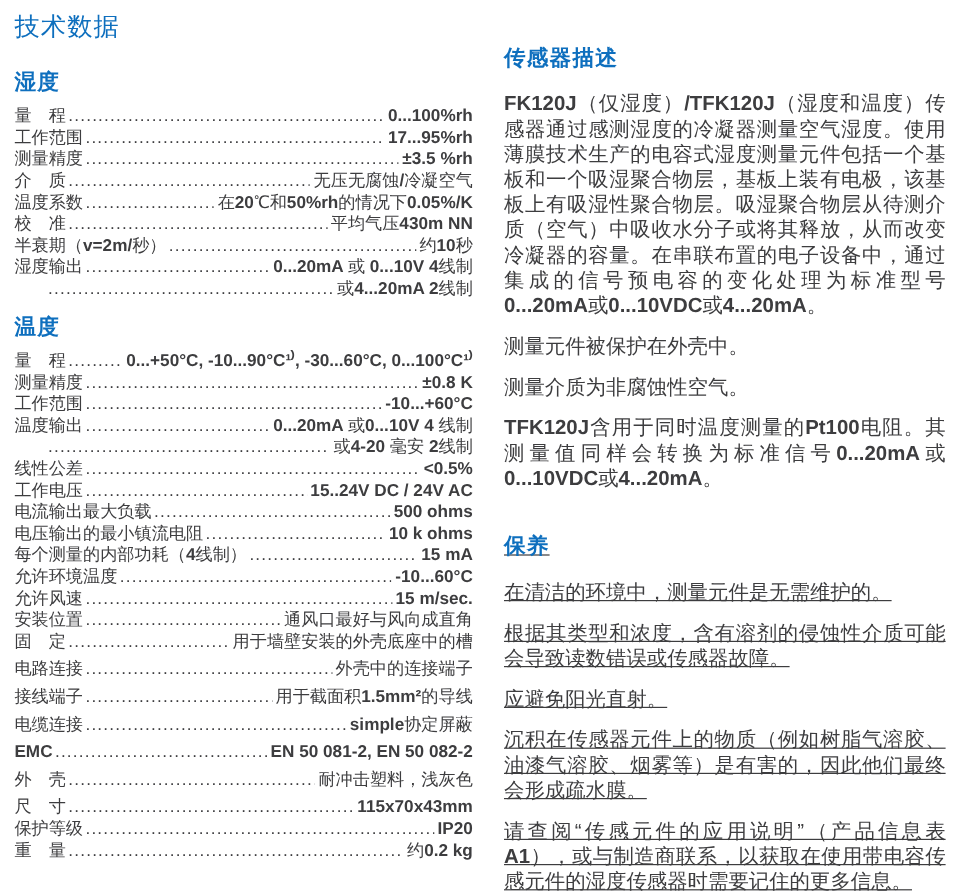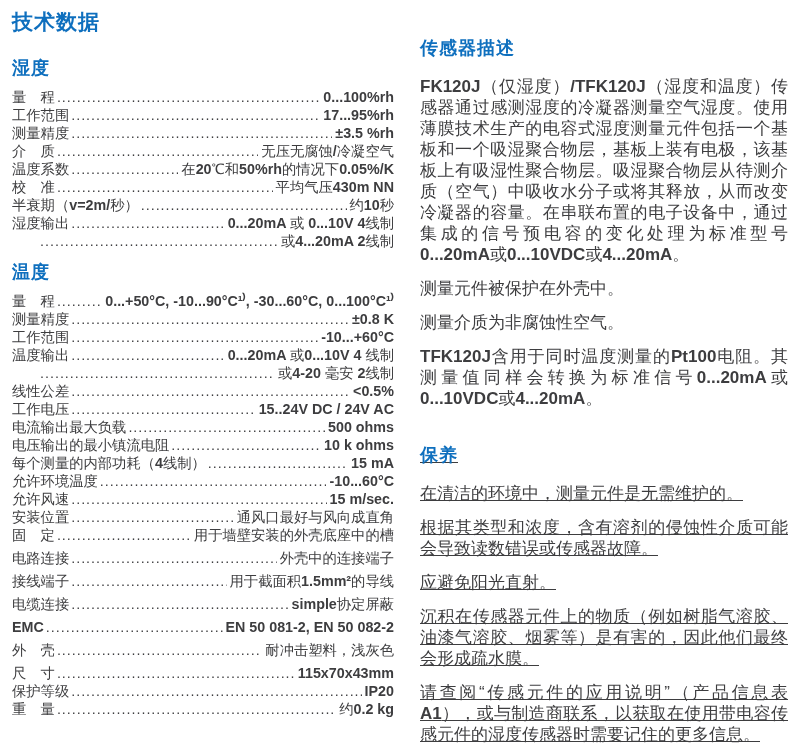--- a/index.html
+++ b/index.html
@@ -4,21 +4,21 @@
 <style>
   html,body{margin:0;padding:0;}
   body{
     width:801px;height:743px;overflow:hidden;background:#ffffff;
     font-family:"Liberation Sans", sans-serif;color:#3d3d3f;
     position:relative;
   }
   .col-left{position:absolute;left:12px;top:8px;width:382px;}
   .col-right{position:absolute;left:420px;top:36px;width:368px;}
   h1.page-title{
-    margin:0 0 20px 0;font-size:21px;font-weight:bold;color:#0e6fbe;
+    margin:0 0 20px 0;font-size:21px;font-weight:normal;color:#0e6fbe;
     letter-spacing:1px;
   }
   h2.sec-h{
     margin:0 0 8px 0;font-size:18px;font-weight:bold;color:#0e6fbe;
     letter-spacing:1px;
   }
   section.spec-section{margin-bottom:10px;}
   section.spec-section + section.spec-section{margin-top:4px;}
   .spec-row{
     display:flex;align-items:flex-start;

